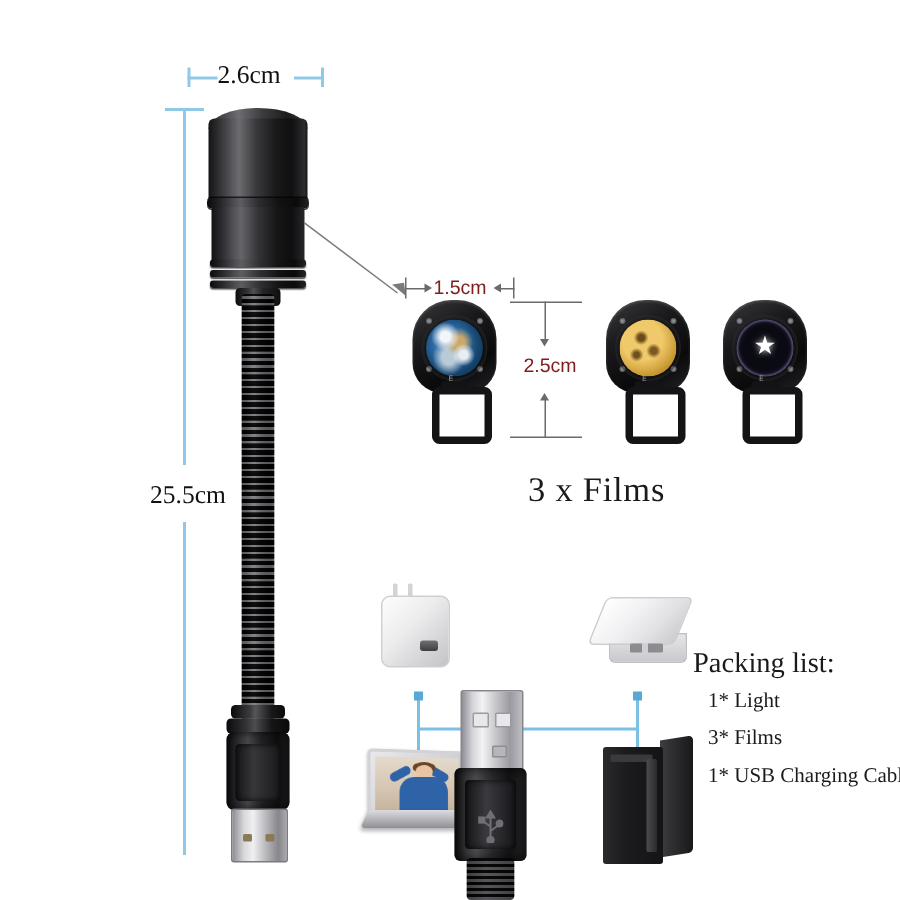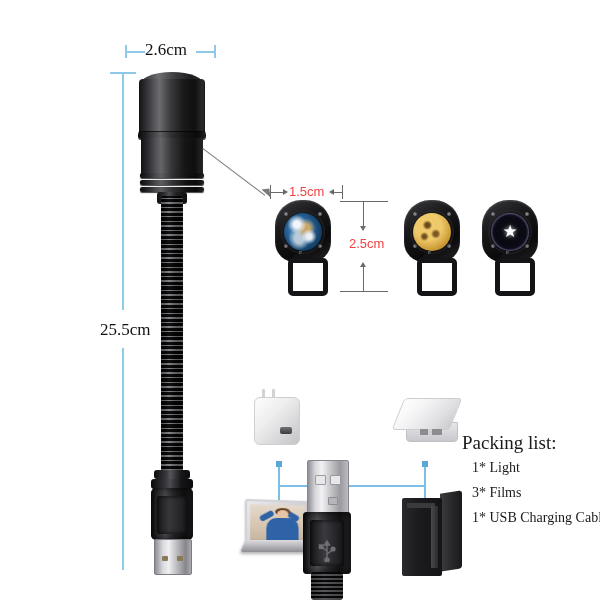--- a/index.html
+++ b/index.html
@@ -18,21 +18,21 @@
 
   
   .abs { position: absolute; }
   .dim-text-serif {
     font-family: "Liberation Serif", serif;
     color: #111111;
     white-space: nowrap;
   }
   .dim-text-sans {
     font-family: "Liberation Sans", sans-serif;
-    color: #ef4444;
+    color: #7f1d1d;
     white-space: nowrap;
   }
 
   
   .blue-h { background: #8fc9e8; height: 2px; }
   .blue-v { background: #8fc9e8; width: 2px; }
 
   
   .dark-h { background: #6a6a6a; height: 1px; }
   .dark-v { background: #6a6a6a; width: 1px; }
@@ -451,20 +451,21 @@
       <div class="lens-star">
         <div class="halo"></div>
         <div class="starglyph">★</div>
       </div>
     </div>
     <div class="film-logo">E</div>
     <div class="film-clip-neck"></div>
     <div class="film-clip"></div>
   </div>
 
+  <div class="abs" id="films-caption">3 x Films</div>
 
   <div class="abs">
     <div class="abs" style="left:278px;top:463px;width:2px;height:48px;background:#7cc0e6;"></div>
     <div class="abs" style="left:278px;top:485px;width:50px;height:2px;background:#7cc0e6;"></div>
     <div class="abs" style="left:424px;top:463px;width:2px;height:48px;background:#7cc0e6;"></div>
     <div class="abs" style="left:330px;top:485px;width:96px;height:2px;background:#7cc0e6;"></div>
     <div class="node-sq" style="left:276px;top:461px;"></div>
     <div class="node-sq" style="left:276px;top:507px;"></div>
     <div class="node-sq" style="left:422px;top:461px;"></div>
     <div class="node-sq" style="left:422px;top:507px;"></div>

